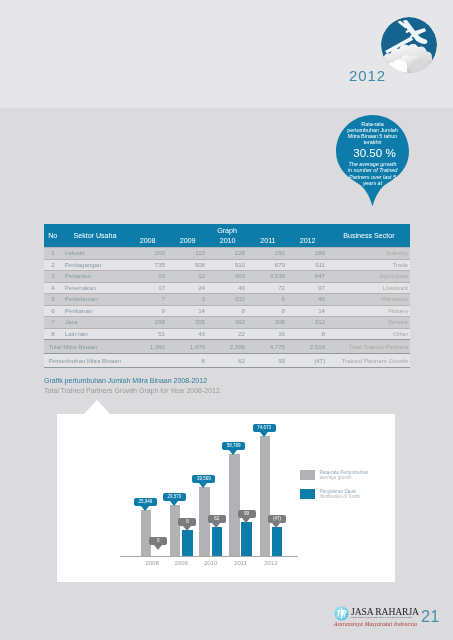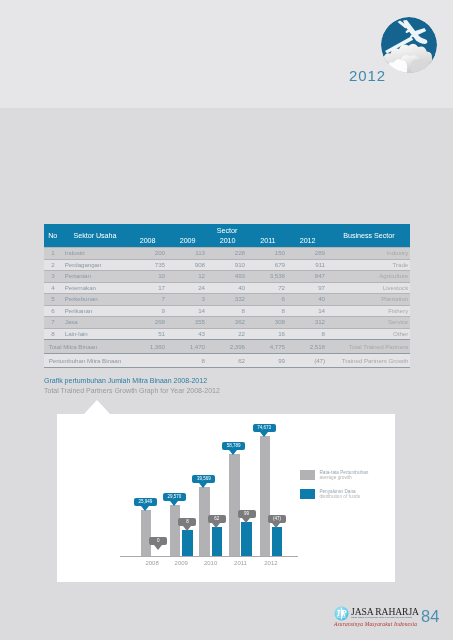--- a/index.html
+++ b/index.html
@@ -122,27 +122,37 @@
 
       <g>
         <path fill="url(#cl1)" d="M2 42 q1.5-7 7.5-5.6 q2.2-7 8.5-4.4 q3.2-7 9.6-3.2 q5.4-4.4 9.6 1.2 q6.4-2.2 8.5 4.4 q5.4 0 5.4 6.4 l0 20 l-49 0 z"></path>
         <path fill="url(#cl2)" d="M12 48 q2-7 7.5-5.4 q3.2-6.6 9.6-3.2 q5.4-3.2 8.5 2.2 q6.4-1.1 7.5 6.5 l0 14 l-33 0 z"></path>
         <path fill="#ffffff" d="M6 50 q1.8-6 6.8-4.4 q3-5 7.8-2 q4.4-1 5.4 5 l0 12 l-20 0 z" opacity="0.9"></path>
         <path fill="#d8d8da" d="M30 46 q2.2-5.4 7-3.2 q4.4-3.2 7.5 2.2 q5.4 0 5.4 6.4 l0 10 l-20 0 z" opacity="0.9"></path>
       </g>
     </g>
   </svg>
 
+  <div class="badge">
+    <svg viewBox="0 0 73 92" style="position:absolute;left:0;top:0;width:73px;height:92px;">
+      <path d="M36.5 0 C16.3 0 0 16.3 0 36.5 C0 51.5 10 62 22 68.5 C29 72.5 34 82 36.5 91.5 C39 82 44 72.5 51 68.5 C63 62 73 51.5 73 36.5 C73 16.3 56.7 0 36.5 0 Z" fill="#0d7cab"></path>
+    </svg>
+    <div class="badge-txt">
+      <div class="badge-l1">Rata-rata pertumbuhan Jumlah Mitra Binaan 5 tahun terakhir</div>
+      <div class="badge-big">30.50 %</div>
+      <div class="badge-l2">The average growth in number of Trained Partners over last 5 years at</div>
+    </div>
+  </div>
 
 
   <div class="tblwrap">
     <div class="thead-bg"></div>
     <div class="th th-no">No</div>
     <div class="th th-sec">Sektor Usaha</div>
-    <div class="th th-tahun">Sector</div>
+    <div class="th th-tahun">Graph</div>
     <div class="th th-year" style="left:79.5px">2008</div>
     <div class="th th-year" style="left:119.5px">2009</div>
     <div class="th th-year" style="left:159.5px">2010</div>
     <div class="th th-year" style="left:199.5px">2011</div>
     <div class="th th-year" style="left:239.5px">2012</div>
     <div class="th th-bs">Business Sector</div>
     <div class="rows" id="table-rows">
         <div class="row alt">
           <span class="cell c-no">1</span>
           <span class="cell c-sec">Industri</span>
@@ -308,14 +318,14 @@
       <circle cx="15" cy="15" r="14" fill="url(#jrg)"></circle>
       <rect x="14.1" y="3" width="1.8" height="24" fill="#ffffff"></rect>
       <path d="M7 8 h5.2 v2.2 h-1.6 v7.4 a3.6 3.6 0 0 1 -3.6 3.6 h-1.6 v-2.2 h1.2 a1.8 1.8 0 0 0 1.8 -1.8 v-7 h-1.4 z" fill="#ffffff"></path>
       <path d="M17.4 8 h4.4 a3.4 3.4 0 0 1 0 6.8 h-1.4 l2.8 6.4 h-2.6 l-2.6 -6.2 v6.2 h-2.2 v-13.2 z m2.2 2.2 v2.6 h1.8 a1.3 1.3 0 0 0 0 -2.6 z" fill="#ffffff"></path>
       <path d="M6 22.5 h18 v1.4 h-18 z" fill="#ffffff" opacity="0.55"></path>
     </svg>
     <div class="foot-brand">JASA RAHARJA</div>
     <div class="foot-sub">utama dalam perlindungan untuk kesejahteraan masyarakat</div>
     <div class="foot-tag">Asuransinya Masyarakat Indonesia</div>
   </div>
-  <div class="pageno">84</div>
+  <div class="pageno">21</div>
 </div>
 
 </body></html>

